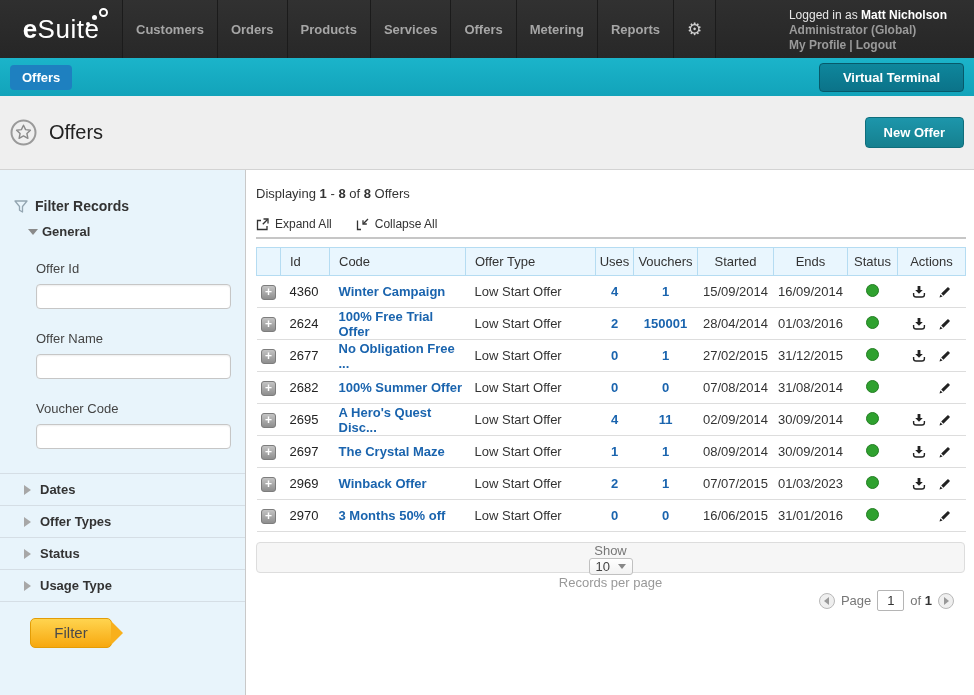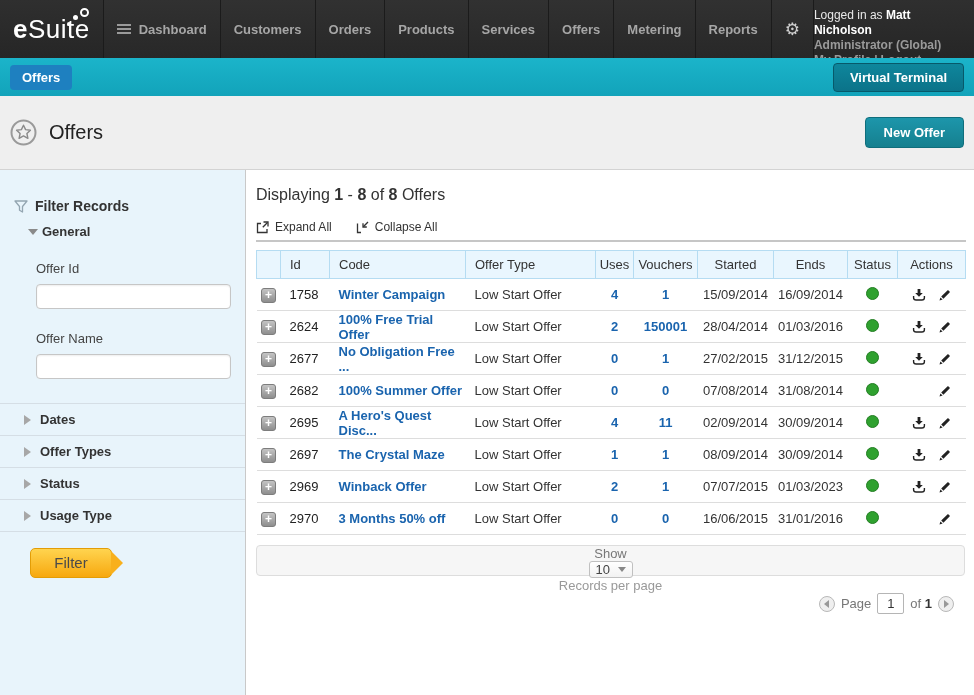--- a/index.html
+++ b/index.html
@@ -27,21 +27,21 @@
   .userinfo .line1 { color:#e8e8e8; }
   .userinfo .line1 b { color:#fff; }
   .userinfo .line2 { color:#9a9a9a; font-weight:bold; }
   .userinfo .line3 { color:#9a9a9a; font-weight:bold; }
   .userinfo .line3 a { color:#9a9a9a; text-decoration:none; cursor:pointer; }
   .userinfo .sep { margin:0 3px; }
 
   
   .tealbar { height:38px; background:linear-gradient(#1bb4ca,#12a3ba); display:flex; align-items:center; padding:0 10px; }
   .crumb-chip { background:#1e80c0; color:#fff; font-weight:bold; font-size:13px; padding:5px 12px; border-radius:4px; cursor:pointer; }
-  .vt-btn { margin-left:auto; background:linear-gradient(#0e869c,#0b7389); border:1px solid #07596a; color:#fff; font-weight:bold; font-size:13px; padding:6px 16px; border-radius:4px; cursor:pointer; }
+  .vt-btn { margin-left:auto; background:linear-gradient(#0e869c,#0b7389); border:1px solid #07596a; color:#fff; font-weight:bold; font-size:13px; padding:6px 23px; border-radius:4px; cursor:pointer; }
 
   
   .pagehead { height:74px; background:#efefef; border-bottom:1px solid #d3d3d3; display:flex; align-items:center; padding:0 10px; }
   .ph-icon { margin-right:12px; display:flex; align-items:center; }
   .ph-title { font-size:20px; color:#222; }
   .newoffer-btn { margin-left:auto; background:linear-gradient(#1d96ab,#15808f); border:1px solid #0f6e7c; color:#fff; font-weight:bold; font-size:13px; padding:7px 18px; border-radius:4px; cursor:pointer; }
 
   
   .content { flex:1; display:flex; min-height:0; }
 
@@ -55,21 +55,21 @@
   .field input { width:195px; height:25px; border:1px solid #c6c6c6; border-radius:4px; background:#fff; padding:0 6px; font-size:13px; box-shadow:inset 0 1px 2px rgba(0,0,0,.07); }
   .collapsed-list { margin-top:24px; }
   .coll-sec { display:flex; align-items:center; gap:9px; padding:8px 0 8px 24px; font-size:13px; font-weight:bold; color:#333; border-top:1px solid #d5dee5; cursor:pointer; }
   .coll-sec:last-of-type { border-bottom:1px solid #d5dee5;text-align:right; }
   .tri-right { width:0; height:0; border-top:5px solid transparent; border-bottom:5px solid transparent; border-left:7px solid #a7a7a7; }
   .filter-btn { position:relative; margin:16px 0 0 30px; width:82px; height:30px; background:linear-gradient(#ffd44f,#f7a80f); border:1px solid #e39d06; border-radius:5px; color:#4a4a4a; font-size:15px; text-align:center; line-height:28px; cursor:pointer; }
   .filter-btn::after { content:""; position:absolute; right:-12px; top:2px; width:0; height:0; border-top:12px solid transparent; border-bottom:12px solid transparent; border-left:12px solid #f8b01c; }
 
   
   .main { flex:1; background:#fff; padding:16px 8px 0 10px; }
-  .displaying { font-size:16px; color:#333; }
+  .displaying { font-size:13px; color:#333; }
   .expand-row { display:flex; gap:24px; margin-top:16px; margin-bottom:6px; }
   .link-tool { display:flex; align-items:center; gap:6px; font-size:12px; color:#333; cursor:pointer; }
   .rule { border-top:2px solid #c6c6c6; margin-bottom:8px; }
 
   table.offers { border-collapse:collapse; table-layout:fixed; width:709px; }
   table.offers th { background:#e9f6fe; border:1px solid #b5dcf2; height:28px; font-weight:normal; font-size:13px; color:#333; }
   th.al { text-align:left; padding-left:9px; }
   table.offers td { height:32px; border-bottom:1px solid #ddd; font-size:13px; }
   td.c, th.c { text-align:center; }
   td.idcell { color:#222; padding-left:9px; }
@@ -105,28 +105,20 @@
     <div class="logo">
       <span class="logo-text"><b>e</b><span>Suite</span></span>
       <span class="logo-bubbles">
           <i class="b1"></i>
           <i class="b2"></i>
           <i class="b3"></i>
         </span>
     </div>
     <div class="nav">
       <div class="nav-item">
-        <span class="hamburger">
-            <i></i>
-            <i></i>
-            <i></i>
-          </span>
-        <span>Dashboard</span>
-      </div>
-      <div class="nav-item">
           <span>Customers</span>
         </div>
       <div class="nav-item">
           <span>Orders</span>
         </div>
       <div class="nav-item">
           <span>Products</span>
         </div>
       <div class="nav-item">
           <span>Services</span>
@@ -182,20 +174,24 @@
         <span class="tri-down"></span>
         <span>General</span>
       </div>
 
       <div class="field">
         <label>Offer Id</label>
         <input type="text" style="">
       </div>
       <div class="field">
         <label>Offer Name</label>
+        <input type="text" style="">
+      </div>
+      <div class="field">
+        <label>Voucher Code</label>
         <input type="text" style="">
       </div>
 
       <div class="collapsed-list">
         <div class="coll-sec">
             <span class="tri-right"></span>
             <span>Dates</span>
           </div>
         <div class="coll-sec">
             <span class="tri-right"></span>
@@ -264,21 +260,21 @@
             <th class="c">Started</th>
             <th class="c">Ends</th>
             <th class="c">Status</th>
             <th class="c">Actions</th>
           </tr>
         </thead>
         <tbody>
 
           <tr>
             <td class="c"><span class="plus-btn">+</span></td>
-            <td class="idcell">1758</td>
+            <td class="idcell">4360</td>
             <td class="namecell"><a class="name-link">Winter Campaign</a></td>
             <td class="typecell">Low Start Offer</td>
             <td class="c"><span class="num-link">4</span></td>
             <td class="c"><span class="num-link">1</span></td>
             <td class="datecell">15/09/2014</td>
             <td class="datecell">16/09/2014</td>
             <td class="c"><span class="status-dot"></span></td>
             <td>
                 <div class="action-icons">
               <span class="icon-btn">

